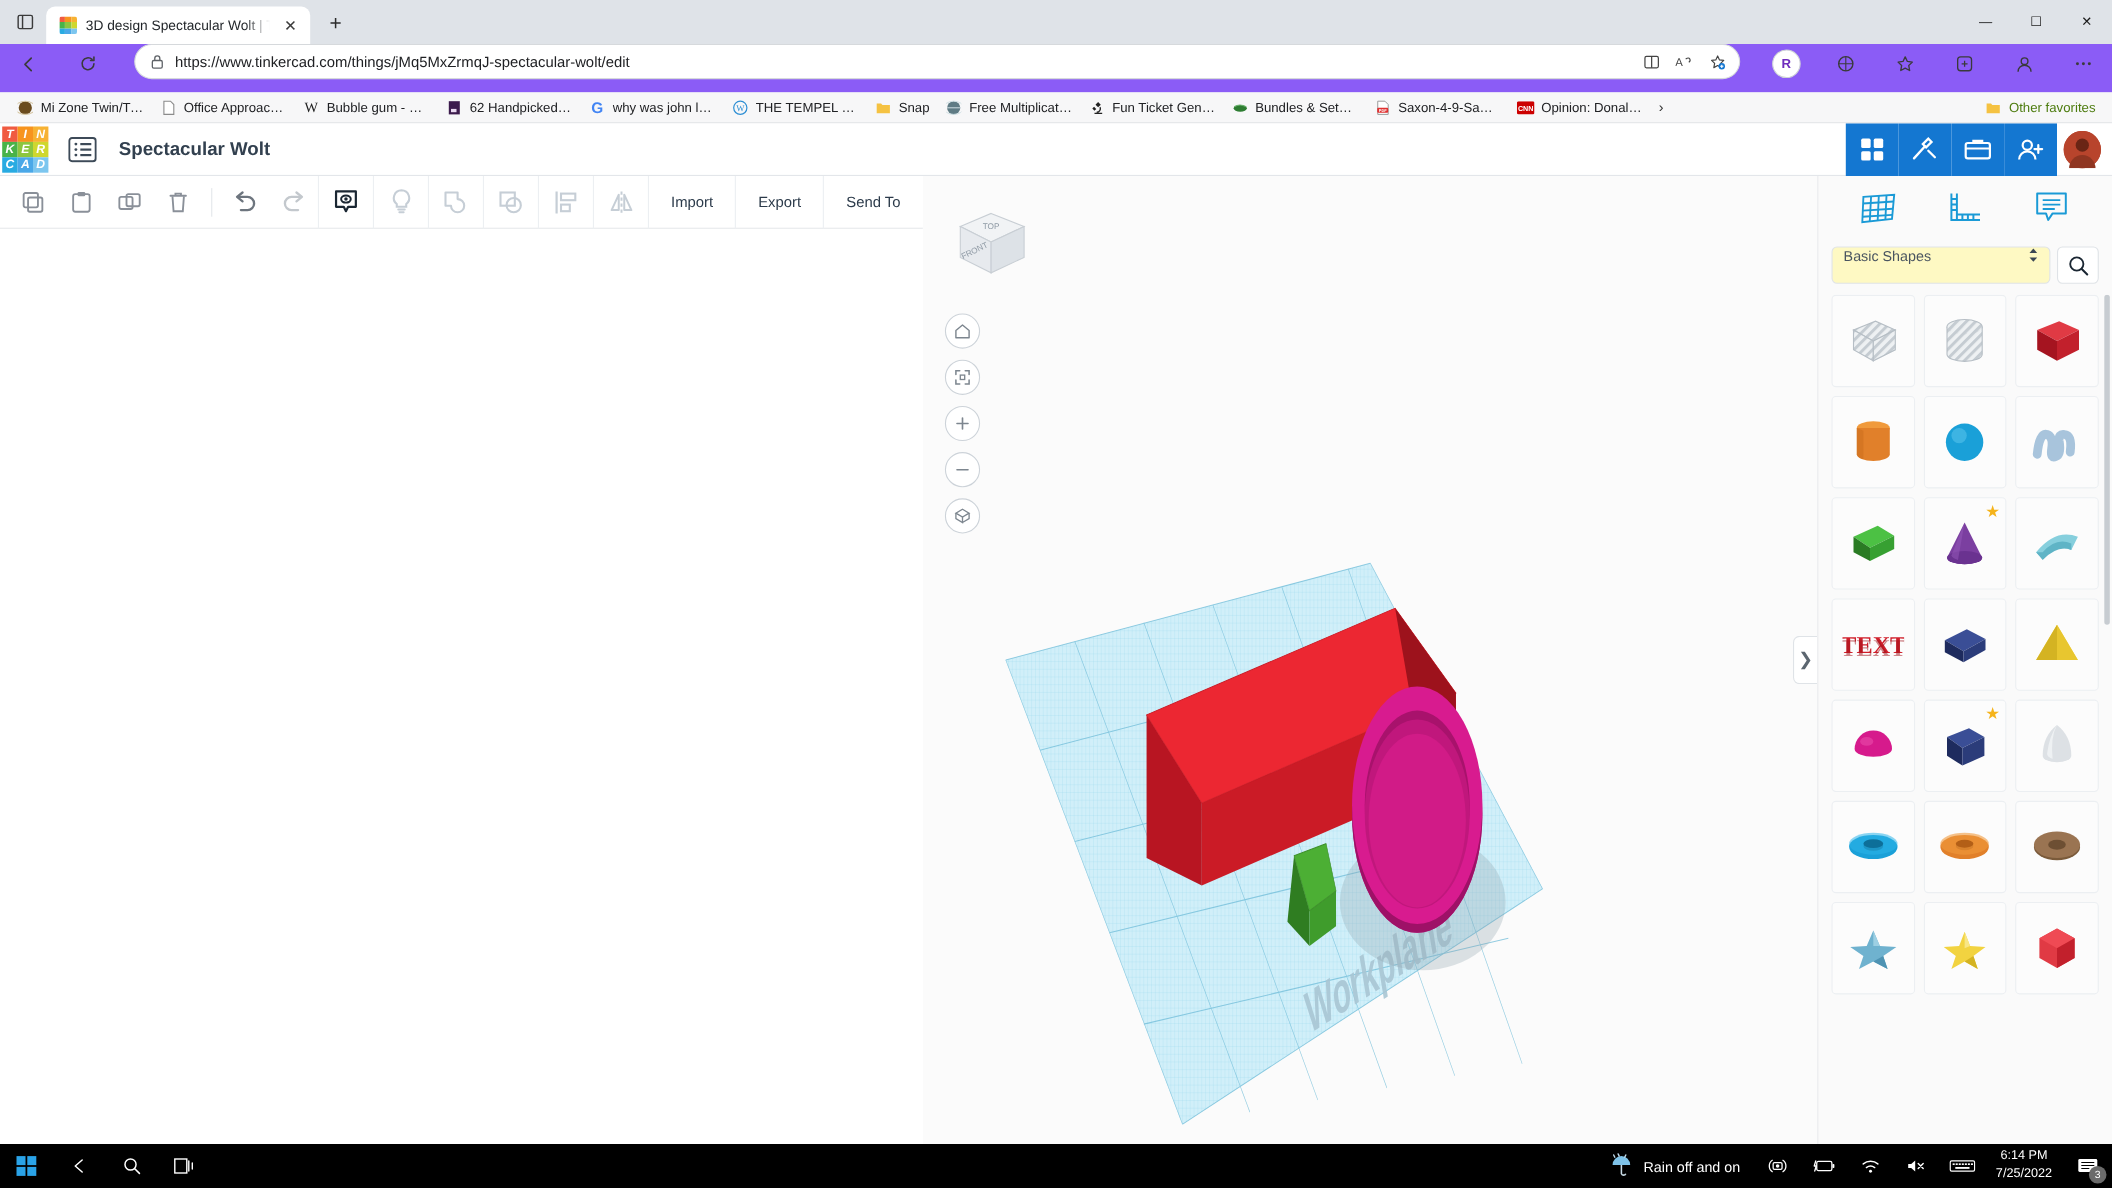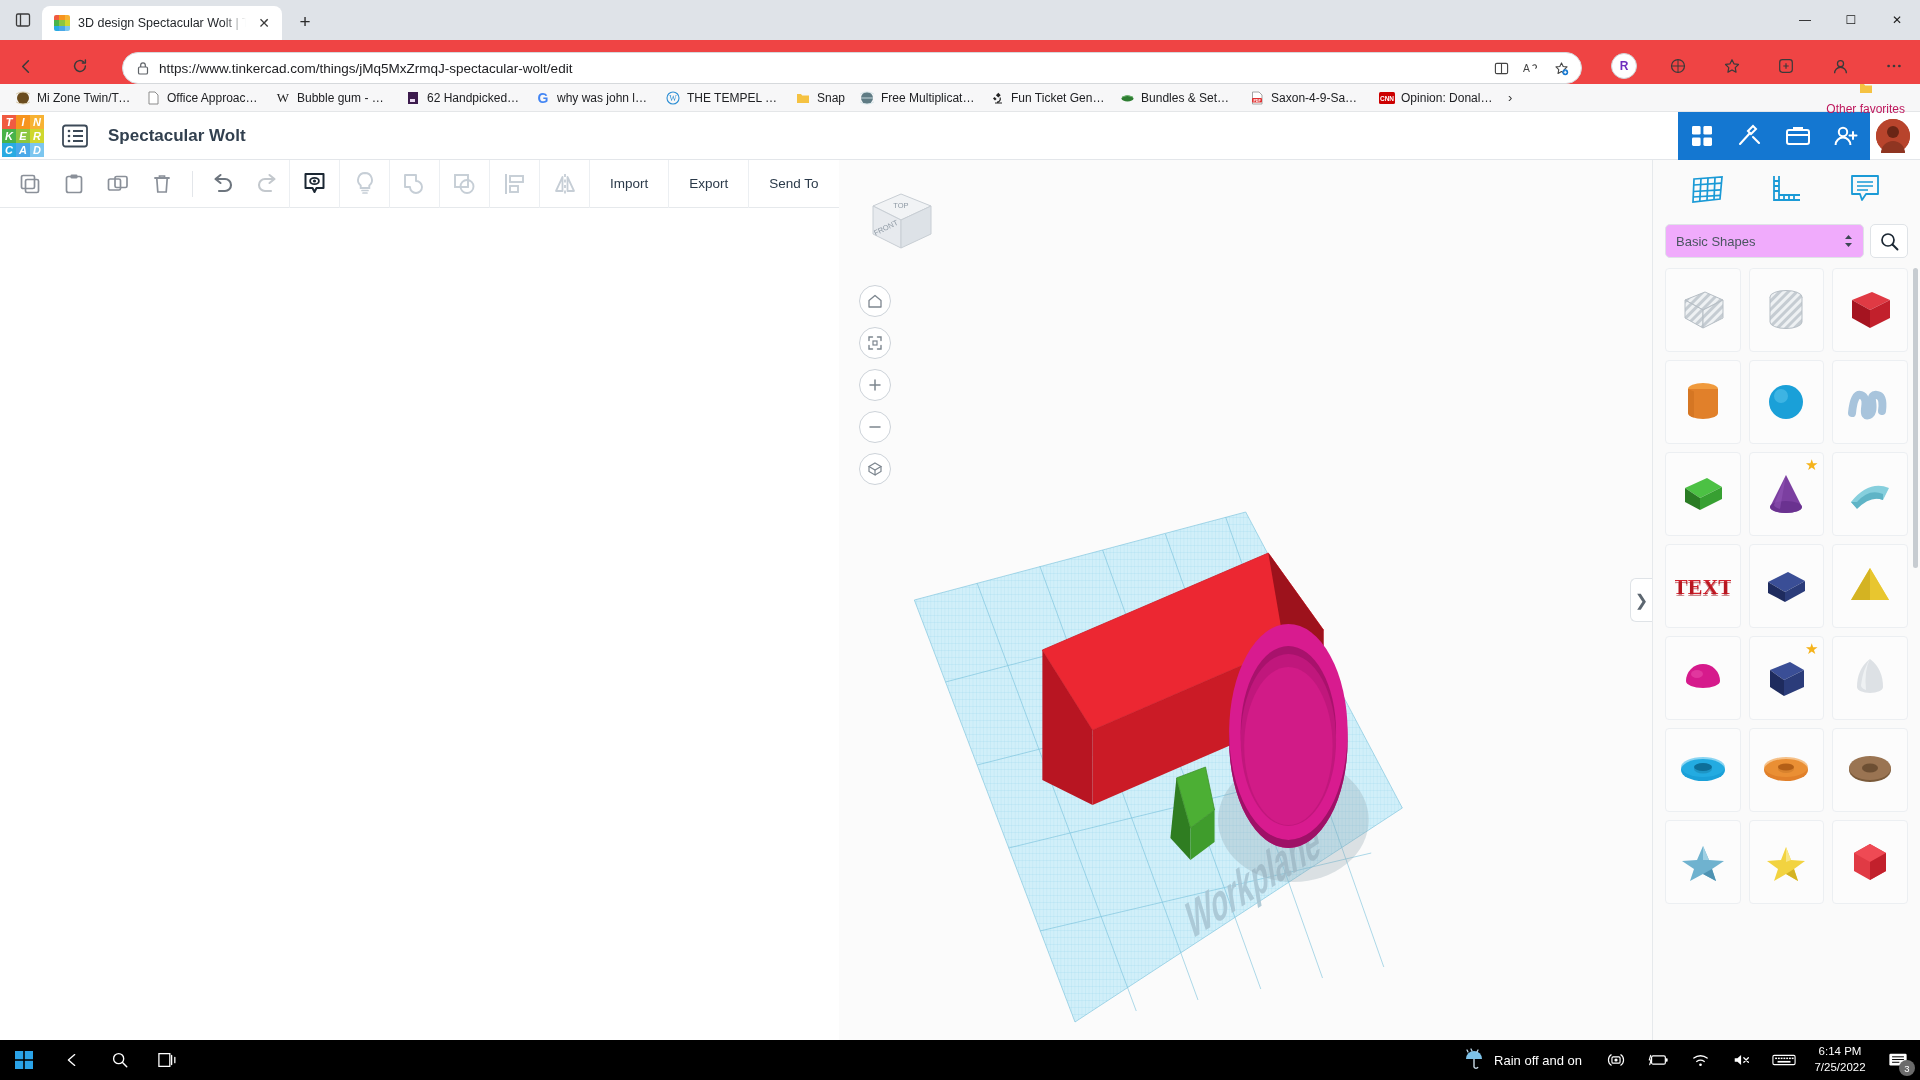--- a/index.html
+++ b/index.html
@@ -12,35 +12,35 @@
   .tabs-icon-btn { width:38px; height:34px; display:flex; align-items:center; justify-content:center; margin-bottom:3px; border-radius:5px; }
   .tab { height:34px; background:#fff; border-radius:8px 8px 0 0; display:flex; align-items:center; gap:8px; padding:0 8px 0 12px; min-width:230px; max-width:240px; position:relative; }
   .tab .favicon { width:16px; height:16px; flex:0 0 16px; display:grid; grid-template-columns:repeat(3,1fr); grid-template-rows:repeat(3,1fr); border-radius:2px; overflow:hidden;}
   .tab .favicon i { display:block; }
   .tab-title { font-size:12.5px; color:#1f2327; white-space:nowrap; overflow:hidden; text-overflow:clip; flex:1; -webkit-mask-image:linear-gradient(to right,#000 86%,transparent 100%); mask-image:linear-gradient(to right,#000 86%,transparent 100%); }
   .tab-close { width:20px; height:20px; display:flex; align-items:center; justify-content:center; border-radius:4px; font-size:14px; color:#3b3b3b; flex:0 0 20px;}
   .newtab { width:30px; height:30px; display:flex; align-items:center; justify-content:center; margin:0 0 3px 8px; border-radius:5px; font-size:19px; color:#2b2b2b; }
   .win-controls { position:absolute; right:0; top:0; height:40px; display:flex; }
   .win-btn { width:46px; height:40px; display:flex; align-items:center; justify-content:center; font-size:12px; color:#1a1a1a; }
 
-  .navbar { height:44px; background:#ef4444; display:flex; align-items:flex-end; padding:0 8px; gap:18px; }
+  .navbar { height:44px; background:#8b5cf6; display:flex; align-items:flex-start; padding:0 8px; gap:18px; }
   .nav-btn { width:36px; height:36px; border-radius:6px; display:flex; align-items:center; justify-content:center; color:#3a3a3a; }
   .urlbar { flex:1; height:32px; background:#fff; border:1px solid #d6d9dc; border-radius:16px; display:flex; align-items:center; padding:0 6px 0 12px; margin:0 6px; gap:8px; }
   .urlbar .lock { width:16px; height:16px; display:flex; align-items:center; justify-content:center; }
   .url-text { flex:1; font-size:13.5px; color:#202124; white-space:nowrap; overflow:hidden; }
   .url-actions { display:flex; align-items:center; gap:2px; }
   .url-icon { width:28px; height:26px; border-radius:5px; display:flex; align-items:center; justify-content:center; color:#444; }
   .profile-r { width:26px;height:26px;border-radius:50%;background:#fff;border:1px solid #cfd3d7;color:#6f2dbd;font-size:12px;font-weight:bold;display:flex;align-items:center;justify-content:center;}
 
   .bookmarks { height:28px; background:#f7f7f8; display:flex; align-items:center; padding:0 8px; gap:0px; border-bottom:1px solid #e4e6e8; position:relative; }
   .bm { display:flex; align-items:center; gap:6px; padding:3px 7px; border-radius:5px; font-size:12px; color:#202124; white-space:nowrap; max-width:130px; }
   .bm .bmlabel { overflow:hidden; text-overflow:ellipsis; white-space:nowrap; }
   .bmicon { width:16px; height:16px; flex:0 0 16px; display:flex; align-items:center; justify-content:center; font-size:11px; }
   .bm-overflow { padding:3px 6px; border-radius:5px; color:#333; font-size:13px; }
-  .other-fav { margin-left:auto; display:flex; align-items:center; gap:6px; padding:3px 7px; border-radius:5px; font-size:12px; color:#be185d;flex-direction:column; }
+  .other-fav { margin-left:auto; display:flex; align-items:center; gap:6px; padding:3px 7px; border-radius:5px; font-size:12px; color:#4d7c0f; }
 
   
   .app { flex:1; display:flex; flex-direction:column; background:#fff; }
   .tc-header { height:48px; background:#fff; border-bottom:1px solid #e3e6ea; display:flex; align-items:center; }
   .tc-logo { width:42px; height:42px; margin-left:2px; display:grid; grid-template-columns:repeat(3,1fr); grid-template-rows:repeat(3,1fr); }
   .tc-logo i { display:flex; align-items:center; justify-content:center; color:#fff; font-size:11px; font-weight:bold; font-family:"Liberation Sans",sans-serif; }
   .tc-menu-btn { width:34px; height:30px; margin-left:14px; display:flex; align-items:center; justify-content:center; }
   .tc-title { margin-left:16px; font-size:17px; color:#32404f; font-weight:bold; }
   .tc-header-right { margin-left:auto; display:flex; align-items:center; height:48px; }
   .tc-hbtn { width:48px; height:48px; display:flex; align-items:center; justify-content:center; }
@@ -74,21 +74,21 @@
   .snapval { background:#fff; border:1px solid #d3d8dd; border-radius:4px; font-size:12.5px; color:#3b4753; padding:5px 8px 5px 10px; display:flex; align-items:center; gap:10px; }
 
   
   .panel-toggle { position:absolute; right:0; top:50%; transform:translateY(-50%); width:22px; height:44px; background:#fff; border:1px solid #dfe3e7; border-right:none; border-radius:6px 0 0 6px; display:flex; align-items:center; justify-content:center; color:#5c6670; z-index:5; }
 
   
   .tc-right { width:268px; flex:0 0 268px; background:#fafafa; border-left:1px solid #e6e9ec; display:flex; flex-direction:column; }
   .panel-tabs { height:60px; display:flex; align-items:center; justify-content:space-around; padding:0 16px; }
   .ptab { width:52px; height:44px; display:flex; align-items:center; justify-content:center; }
   .panel-search-row { padding:4px 12px 10px; display:flex; gap:6px; }
-  .pselect { flex:1; height:34px; background:#f0abfc; border:1px solid #dfe3e7; border-radius:5px; display:flex; align-items:center; padding:0 10px; font-size:13px; color:#4a5560; position:relative; }
+  .pselect { flex:1; height:34px; background:#fef9c3; border:1px solid #dfe3e7; border-radius:5px; display:flex; padding:0 10px; font-size:13px; color:#4a5560; position:relative; }
   .pselect .caret { margin-left:auto; display:flex; flex-direction:column; gap:2px; }
   .psearch { width:38px; height:34px; background:#fff; border:1px solid #dfe3e7; border-radius:5px; display:flex; align-items:center; justify-content:center; }
   .shapes-grid { flex:1; overflow:hidden; padding:0 12px 0 12px; display:grid; grid-template-columns:repeat(3,1fr); gap:8px; align-content:start; position:relative; }
   .shape-cell { height:84px; background:#fcfcfc; border:1px solid #eceff2; border-radius:4px; display:flex; align-items:center; justify-content:center; position:relative; }
   .star { position:absolute; top:3px; right:5px; color:#f5b31b; font-size:15px; }
   .panel-scrollbar { position:absolute; right:2px; top:0; width:5px; height:300px; background:#c7ccd1; border-radius:3px; }
 
   
   .taskbar { height:40px; background:#000; display:flex; align-items:center; color:#fff; position:relative; }
   .tb-start { width:48px; height:40px; display:flex; align-items:center; justify-content:center; }

